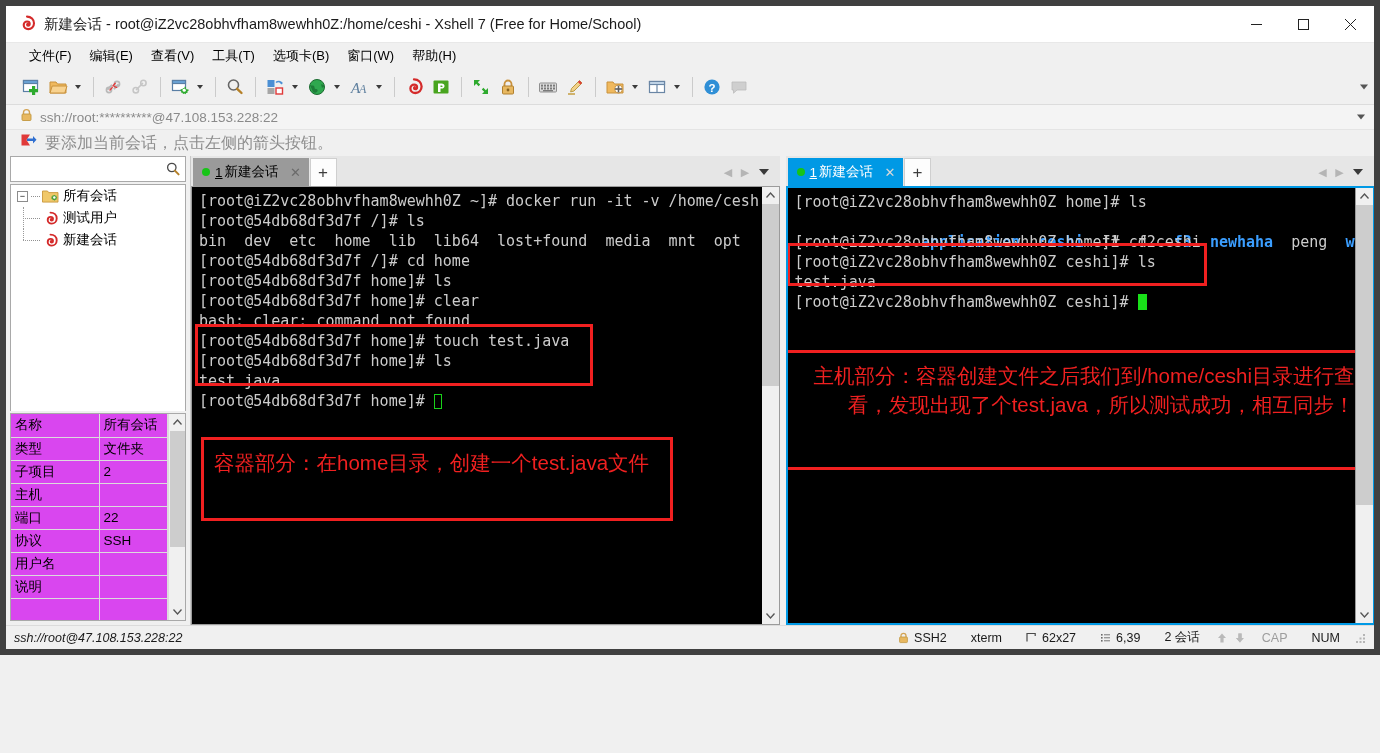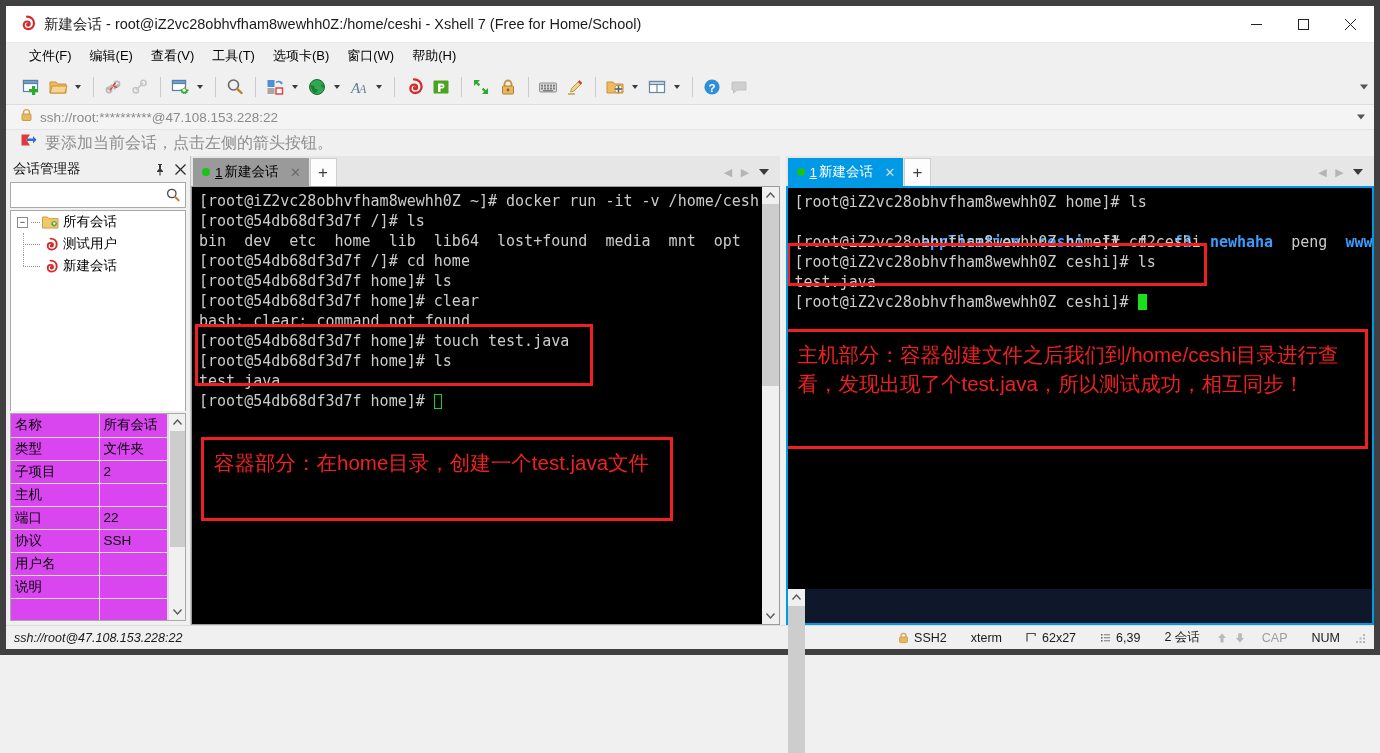--- a/index.html
+++ b/index.html
@@ -303,21 +303,21 @@
     border-left: 5px solid transparent;
     border-right: 5px solid transparent;
     border-top: 6px solid #3a3a3a;
   }
 
   .termwrap {
     flex: 1; display: flex; min-height: 0;
     border: 1px solid #9b9b9b;
     background: #0f172a;
   }
-  .termwrap.focused { border: 2px solid #0099e5; flex-direction: column; }
+  .termwrap.focused { border: 2px solid #0099e5; }
   .term {
     flex: 1; min-width: 0;
     background: #000;
     position: relative;
     overflow: hidden;
     font-family: "DejaVu Sans Mono", "Liberation Mono", monospace;
     font-size: 15px;
     line-height: 20px;
     padding: 4px 0 0 7px;
     color: #d6d6d6;
@@ -622,37 +622,20 @@
         <path d="M1.5 1.5 L10 1.5 L6.5 7 L10 12.5 L1.5 12.5z" fill="#e03a3a"></path>
         <path d="M7 5.5 L13 5.5 L13 3 L16.5 6.8 L13 10.5 L13 8 L7 8z" fill="#2f6fd0"></path>
       </svg>
     </span>
     <span class="notify-text">要添加当前会话，点击左侧的箭头按钮。</span>
   </div>
 
   <div class="mainrow">
 
     <div class="sessmgr">
-      <div class="sm-header">
-        <span class="sm-title">会话管理器</span>
-        <span class="sm-hbtns">
-          <span class="sm-hbtn">
-            <svg width="12" height="13" viewBox="0 0 12 13">
-              <path d="M4 1h4v1H7v4l2 2v1H3V8l2-2V2H4z" fill="#3a3a3a"></path>
-              <line x1="6" y1="9" x2="6" y2="12.5" stroke="#3a3a3a" stroke-width="1.1"></line>
-            </svg>
-          </span>
-          <span class="sm-hbtn">
-            <svg width="11" height="11" viewBox="0 0 11 11">
-                <line x1="0.5" y1="0.5" x2="10.5" y2="10.5" stroke="#2a2a2a" stroke-width="1.3"></line>
-                <line x1="10.5" y1="0.5" x2="0.5" y2="10.5" stroke="#2a2a2a" stroke-width="1.3"></line>
-              </svg>
-          </span>
-        </span>
-      </div>
 
       <div class="sm-search">
         <input type="text" placeholder="" style="">
         <span class="mag">
           <svg width="16" height="16" viewBox="0 0 16 16">
             <circle cx="6.8" cy="6.5" r="4.2" fill="none" stroke="#4a4a4a" stroke-width="1.3"></circle>
             <line x1="9.9" y1="9.6" x2="13.6" y2="13.4" stroke="#b58028" stroke-width="2" stroke-linecap="round"></line>
           </svg>
         </span>
       </div>
@@ -831,21 +814,21 @@
             <div class="line">
               <span class="c-blue">application</span><span class="c-white">  </span><span class="c-blue">ceshi</span><span class="c-white">  f1  f2  </span><span class="c-blue">f3</span><span class="c-white">  </span><span class="c-blue">newhaha</span><span class="c-white">  peng  </span><span class="c-blue">www</span>
             </div>
             <div class="line"><span class="c-white">[root@iZ2vc28obhvfham8wewhh0Z home]# cd ceshi</span></div>
             <div class="line"><span class="c-white">[root@iZ2vc28obhvfham8wewhh0Z ceshi]# ls</span></div>
             <div class="line"><span class="c-white">test.java</span></div>
             <div class="line"><span class="c-white">[root@iZ2vc28obhvfham8wewhh0Z ceshi]# </span><span class="cursor-solid"></span></div>
 
             <div class="redbox" style="left:-1px; top:55px; width:420px; height:43px;"></div>
 
-            <div class="notebox" style="left:-3px; top:141px; width:583px; height:120px;">
+            <div class="notebox" style="left:-3px; top:162px; width:583px; height:120px;text-align:right;">
               <span>主机部分：容器创建文件之后我们到/home/ceshi目录进行查看，发现出现了个test.java，所以测试成功，相互同步！</span>
             </div>
           </div>
           <div class="term-scroll">
             <div class="ts-btn">
               <svg width="9" height="7" viewBox="0 0 9 7">
                   <path d="M0.5 5.5 L4.5 1 L8.5 5.5" fill="none" stroke="#555" stroke-width="1.3"></path>
                 </svg>
             </div>
             <div class="ts-track">

